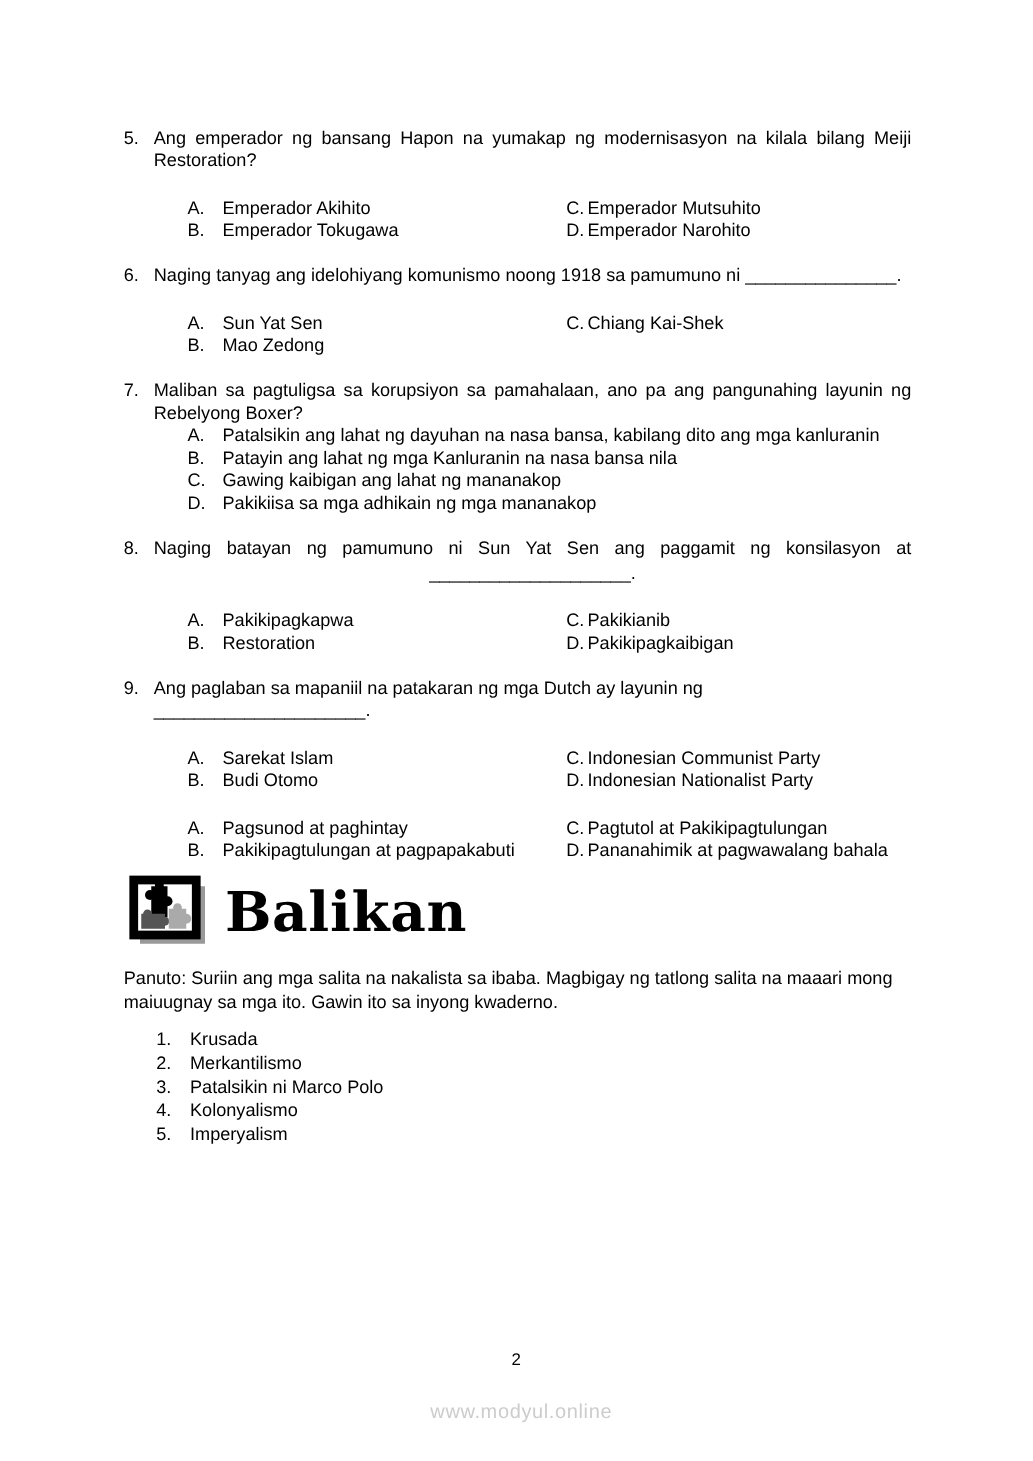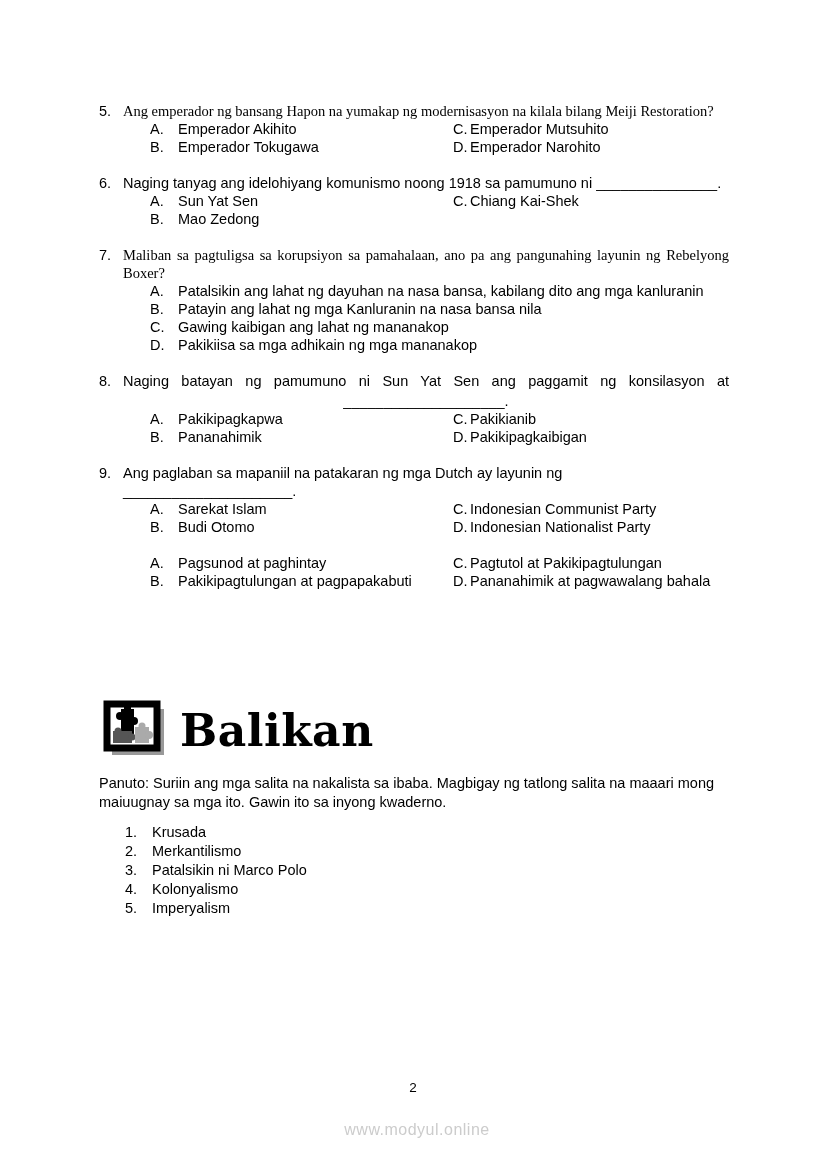--- a/index.html
+++ b/index.html
@@ -8,25 +8,25 @@
     font-family:"Liberation Sans",sans-serif;font-size:14.5px;line-height:18px;color:#000;
     overflow:hidden;
   }
   
   .questions{position:absolute;top:102px;left:99px;width:630px;}
   .question{margin-bottom:18px;}
   .qline{display:flex;}
   .qnum{flex:0 0 24px;}
   .qnum.wide{flex:0 0 32px;}
   .qtext{flex:1;}
-  .qtext.justify{text-align:justify;font-family:Liberation Serif, serif;}
+  .qtext.justify{text-align:justify;}
   .qtext.force-justify{text-align:justify;text-align-last:justify;}
   .qblank{margin-left:24px;margin-top:2px;text-align:center;}
   .opts{margin-left:51px;}
-  .opts.two-col{display:grid;grid-auto-flow:column;grid-template-rows:repeat(2,18px);grid-template-columns:303px auto;}
+  .opts.two-col{display:grid;grid-auto-flow:column;grid-template-rows:repeat(2,18px);grid-template-columns:303px auto;margin-top:20px;}
   .opt .letter{display:inline-block;width:28px;}
   .opt.rcol .letter{width:17px;}
   
   .balikan-header{position:absolute;top:700px;left:103px;display:flex;align-items:center;gap:14px;}
   .balikan-title{font-family:"DejaVu Serif",serif;font-weight:bold;font-size:44px;letter-spacing:.5px;line-height:1;}
   .panuto{position:absolute;top:774px;left:99px;width:633px;line-height:19px;}
   .review-list{position:absolute;top:823px;left:125px;line-height:19px;}
   .review-list .lnum{display:inline-block;width:27px;}
   
   .page-num{position:absolute;top:1079px;left:0;width:100%;text-align:center;font-size:13.5px;}
@@ -74,21 +74,21 @@
         </div>
       </div>
       <div class="question">
         <div class="qline">
           <span class="qnum">8.</span>
           <div class="qtext force-justify">Naging batayan ng pamumuno ni Sun Yat Sen ang paggamit ng konsilasyon at</div>
         </div>
         <div class="qblank">____________________.</div>
         <div class="opts two-col">
           <div class="opt"><span class="letter">A.</span><span class="otext">Pakikipagkapwa</span></div>
-          <div class="opt"><span class="letter">B.</span><span class="otext">Pananahimik</span></div>
+          <div class="opt"><span class="letter">B.</span><span class="otext">Restoration</span></div>
           <div class="opt rcol"><span class="letter">C.</span><span class="otext">Pakikianib</span></div>
           <div class="opt rcol"><span class="letter">D.</span><span class="otext">Pakikipagkaibigan</span></div>
         </div>
       </div>
       <div class="question">
         <div class="qline">
           <span class="qnum">9.</span>
           <div class="qtext">Ang paglaban sa mapaniil na patakaran ng mga Dutch ay layunin ng _____________________.</div>
         </div>
         <div class="opts two-col">

